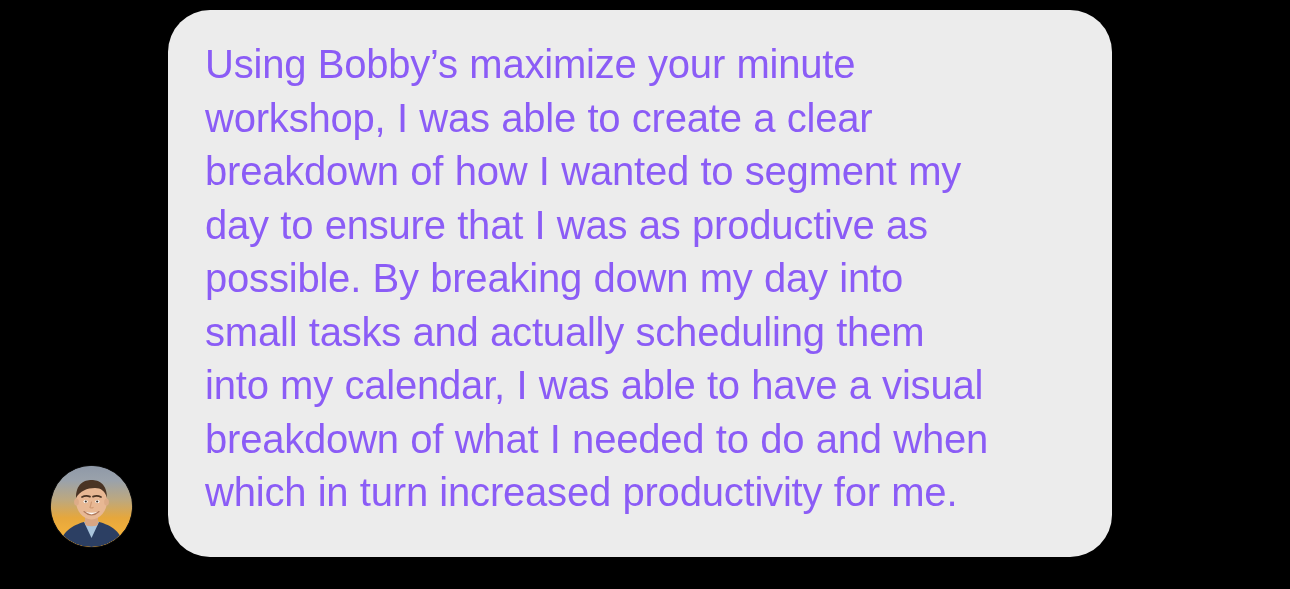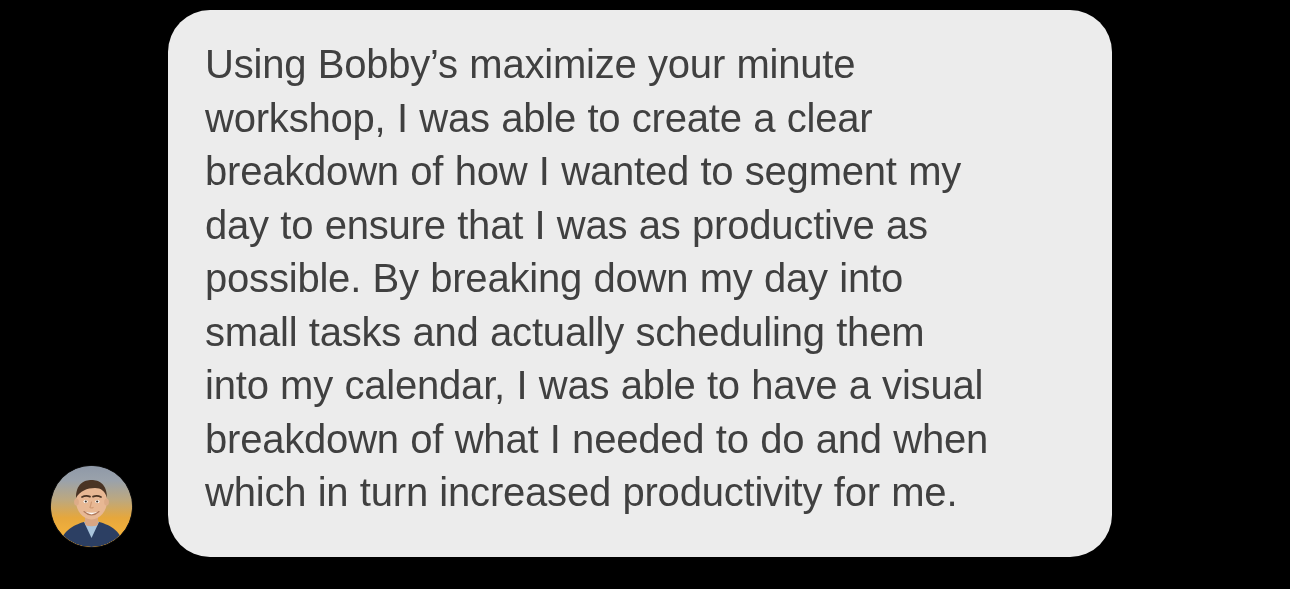--- a/index.html
+++ b/index.html
@@ -63,21 +63,21 @@
     width: 944px;
     height: 547px;
     background: #ececec;
     border-radius: 42px;
     box-sizing: border-box;
     padding: 28px 40px 30px 37px;
   }
 
   .bubble-text {
     margin: 0;
-    color: #404040;
+    color: #8b5cf6;
     font-family: "Liberation Sans", sans-serif;
     font-size: 40px;
     line-height: 53.5px;
     letter-spacing: -0.2px;
     white-space: pre-line;
     word-spacing: 0.5px;
   }
 </style>
 </head>
 <body>

